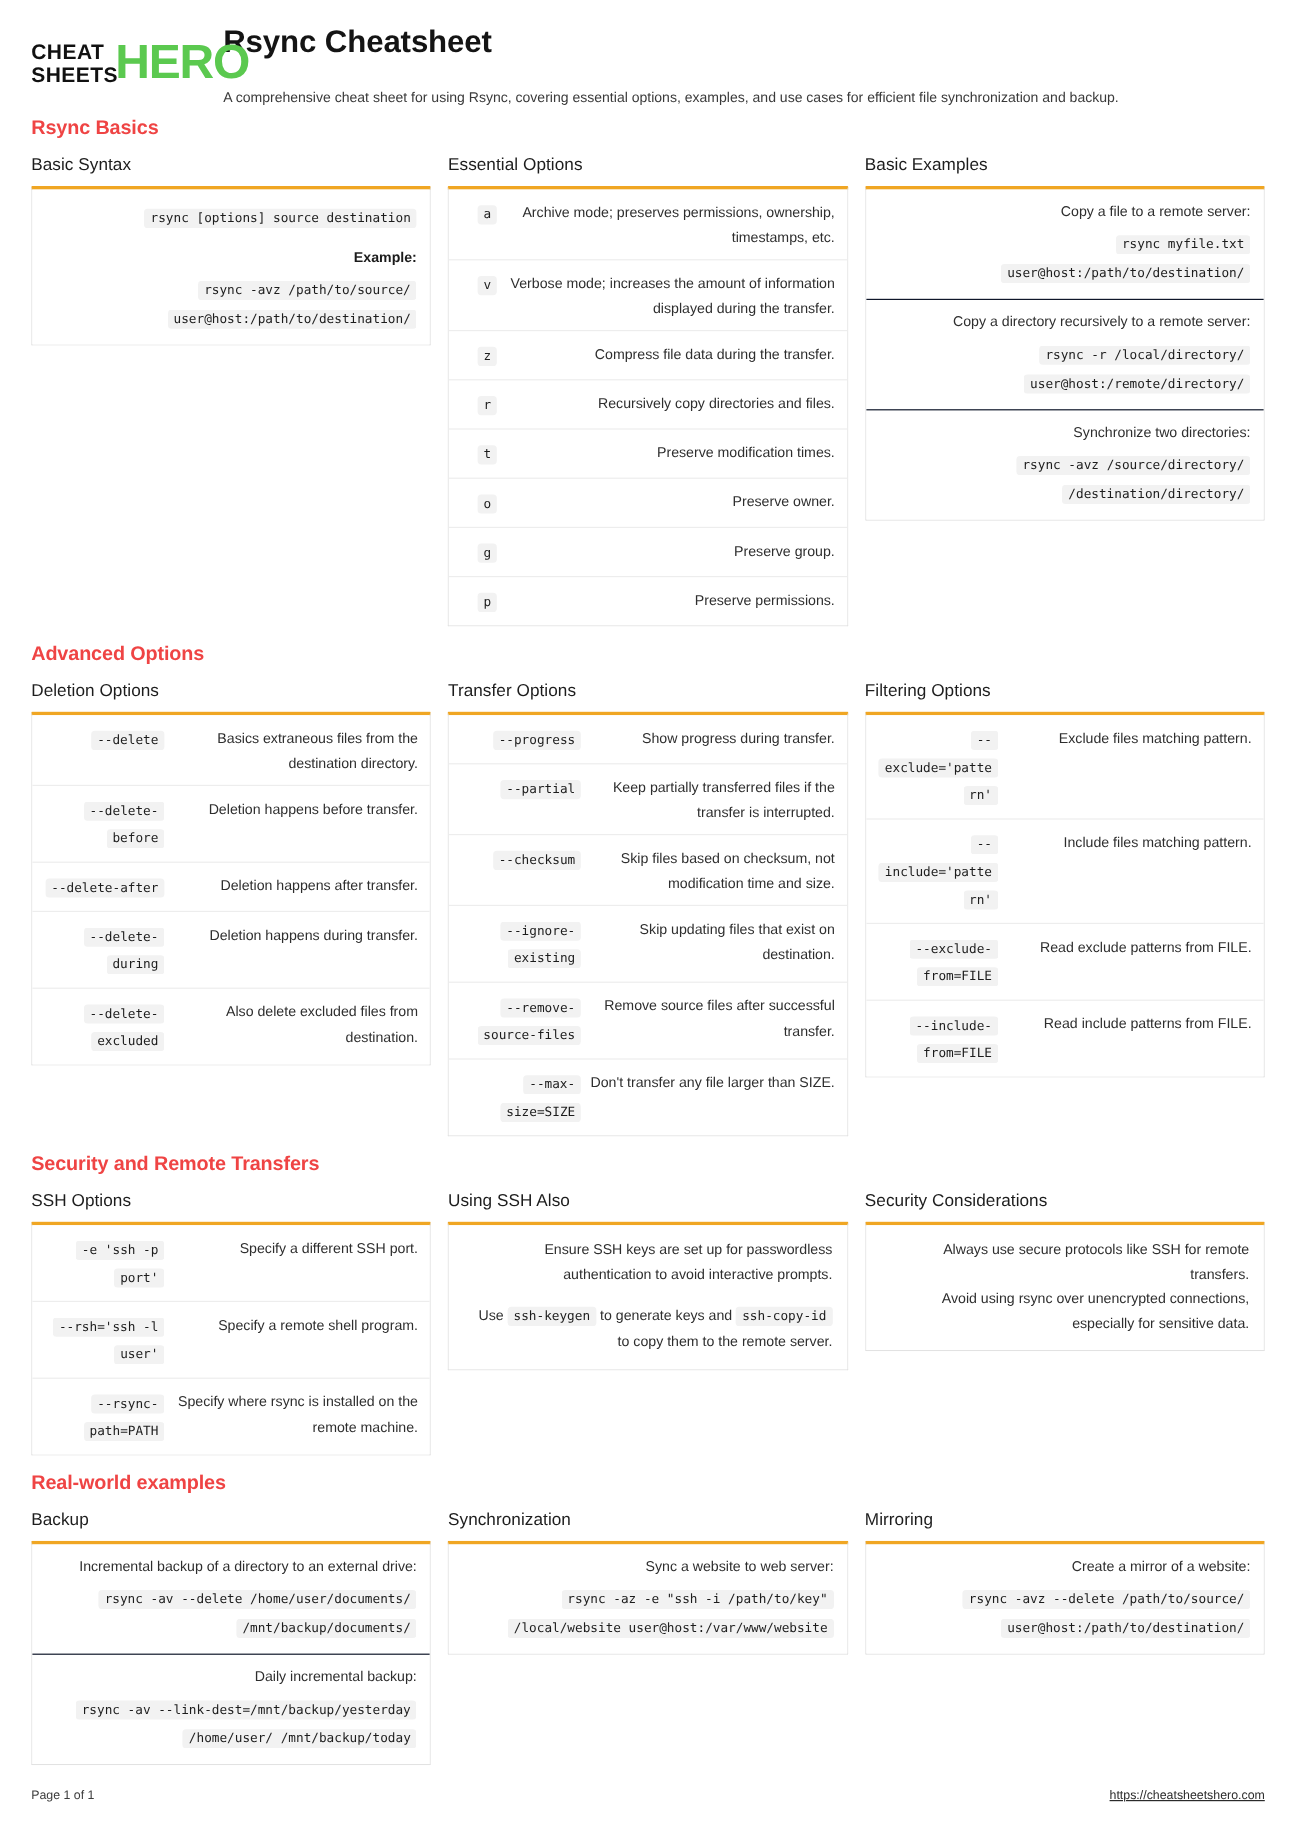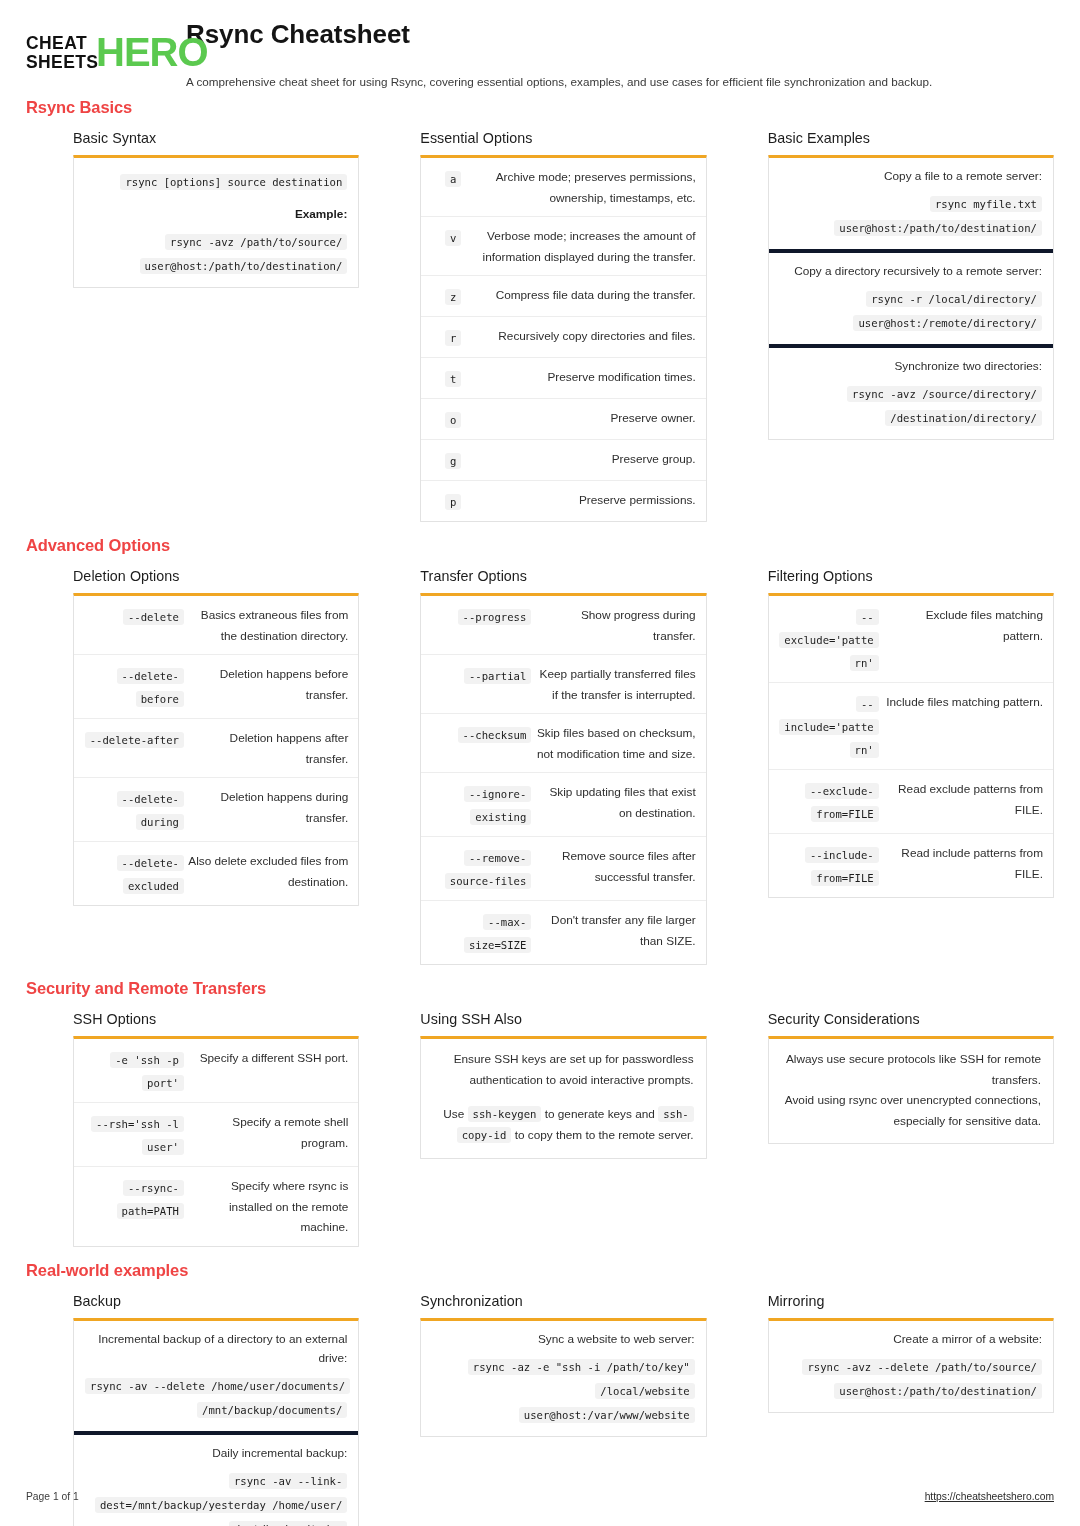--- a/index.html
+++ b/index.html
@@ -73,21 +73,21 @@
     color: #ef4444;
     letter-spacing: -0.1px;
     margin: 14px 0 13px 0;
   }
   .grid {
     display: grid;
     grid-template-columns: 1fr 1fr 1fr;
     column-gap: 14px;
     align-items: start;
   }
-  .block { align-self: start; margin-left: 47px; }
+  .block { align-self: start; }
   .block-title {
     font-size: 14.3px;
     color: #1d1d1d;
     margin-bottom: 9px;
     letter-spacing: 0.05px;
   }
   .card {
     border: 1px solid #e2e2e2;
     border-top: 3.5px solid #f0a623;
     background: #ffffff;
@@ -123,21 +123,21 @@
     padding: 2px 5px;
     color: #1c1c1c;
     white-space: normal;
     word-break: break-word;
     box-decoration-break: clone;
     -webkit-box-decoration-break: clone;
     line-height: 21px;
   }
   .text-row {
     padding: 9px 11px 10px 11px;
-    border-bottom: 4px solid #0f172a;
+    border-bottom: 1px solid #0f172a;
   }
   .text-row:last-child { border-bottom: none; }
   .text-row .label {
     font-size: 11.8px;
     color: #2e2e2e;
     line-height: 19px;
     margin-bottom: 5px;
     display: block;
   }
   .cmd-line { margin-top: 2px; line-height: 23px; }

